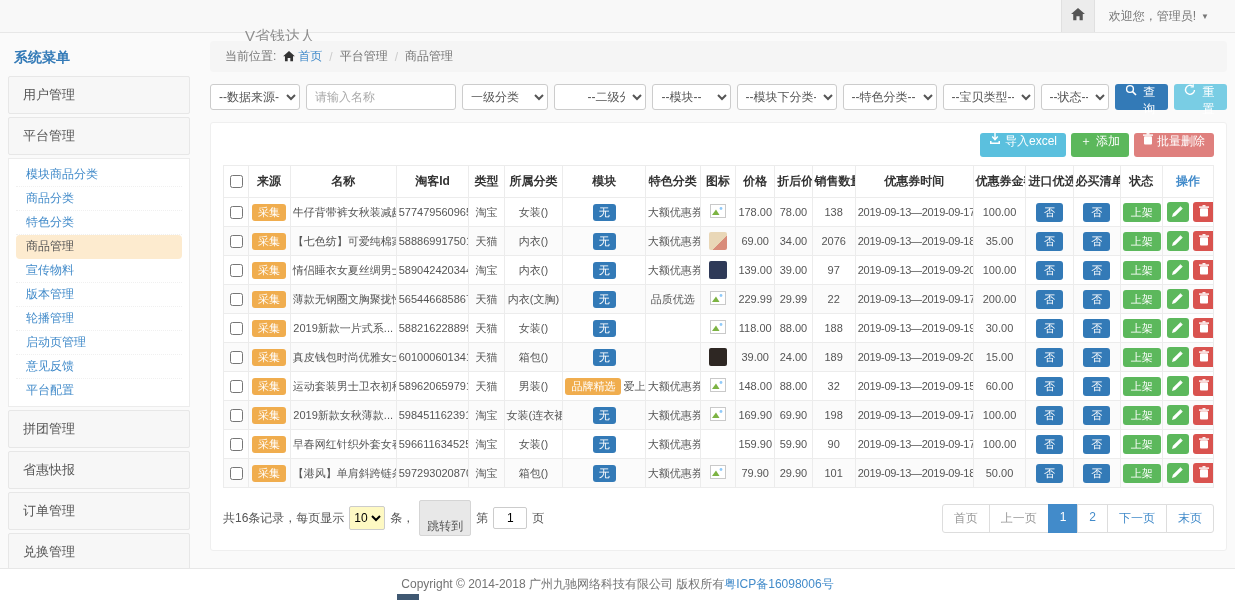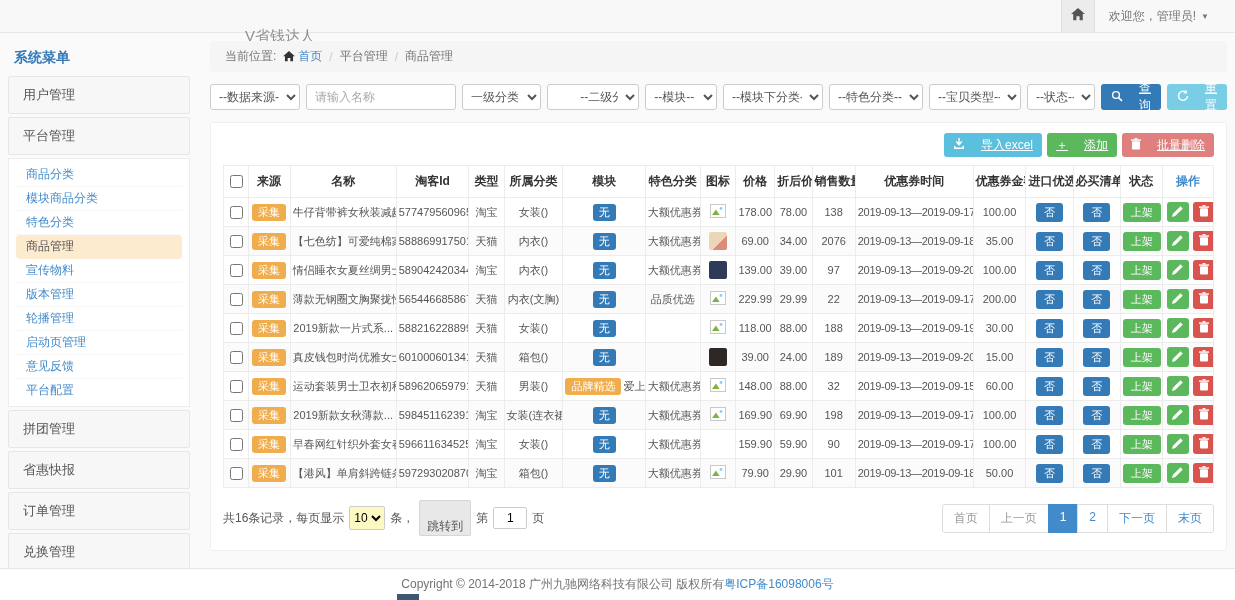--- a/index.html
+++ b/index.html
@@ -45,21 +45,21 @@
   .f-input::placeholder{color:#aaa;}
   select[data-name="data-source-filter"]{width:90px;}
   input[data-name="name-search-input"]{width:150px;}
   select[data-name="level1-category-filter"]{width:102px;}
   select[data-name="level2-category-filter"]{width:92px;padding-left:28px;}
   select[data-name="module-filter"]{width:92px;}
   select[data-name="module-sub-category-filter"]{width:100px;}
   select[data-name="feature-category-filter"]{width:100px;}
   select[data-name="item-type-filter"]{width:92px;}
   select[data-name="status-filter"]{width:68px;}
-  .btn{border:none;border-radius:3px;color:#fff;font-size:12px;height:26px;padding:0 10px;display:inline-flex;align-items:center;gap:16px;cursor:pointer;font-family:inherit;text-decoration:underline;}
+  .btn{border:none;border-radius:3px;color:#fff;font-size:12px;height:26px;padding:0 10px;display:inline-flex;gap:4px;cursor:pointer;font-family:inherit;}
   .btn-search{background:var(--blue);}
   .btn-reset{background:var(--resetblue);}
   
   .panel{background:#fff;border:1px solid #efefef;border-radius:3px;margin-top:12px;padding:10px 12px 14px 12px;}
   .actions{display:flex;justify-content:flex-end;gap:5px;margin-bottom:8px;}
   .btn-sm{height:24px;padding:0 9px;font-size:12px;}
   .btn-import{background:var(--lightblue);}
   .btn-add{background:var(--green);}
   .btn-batch-delete{background:var(--salmon);}
   
@@ -122,22 +122,22 @@
 </header>
 
 <div class="layout">
 
   <aside class="sidebar" data-name="sidebar">
     <div class="sidebar-title" data-name="sidebar-title">系统菜单</div>
     <div id="sidebar-menu" data-name="sidebar-menu">
         <div class="side-group" data-name="sidebar-item-user-management">用户管理</div>
         <div class="side-group" data-name="sidebar-item-platform-management">平台管理</div>
         <div class="side-sub" data-name="sidebar-submenu">
+          <div class="side-sub-item" data-name="sidebar-item-module-goods-category">模块商品分类</div>
           <div class="side-sub-item" data-name="sidebar-item-goods-category">商品分类</div>
-          <div class="side-sub-item" data-name="sidebar-item-module-goods-category">模块商品分类</div>
           <div class="side-sub-item" data-name="sidebar-item-feature-category">特色分类</div>
           <div class="side-sub-item active" data-name="sidebar-item-goods-management">商品管理</div>
           <div class="side-sub-item" data-name="sidebar-item-promo-material">宣传物料</div>
           <div class="side-sub-item" data-name="sidebar-item-version-management">版本管理</div>
           <div class="side-sub-item" data-name="sidebar-item-carousel-management">轮播管理</div>
           <div class="side-sub-item" data-name="sidebar-item-splash-page-management">启动页管理</div>
           <div class="side-sub-item" data-name="sidebar-item-feedback">意见反馈</div>
           <div class="side-sub-item" data-name="sidebar-item-platform-config">平台配置</div>
         </div>
         <div class="side-group" data-name="sidebar-item-group-buy-management">拼团管理</div>

